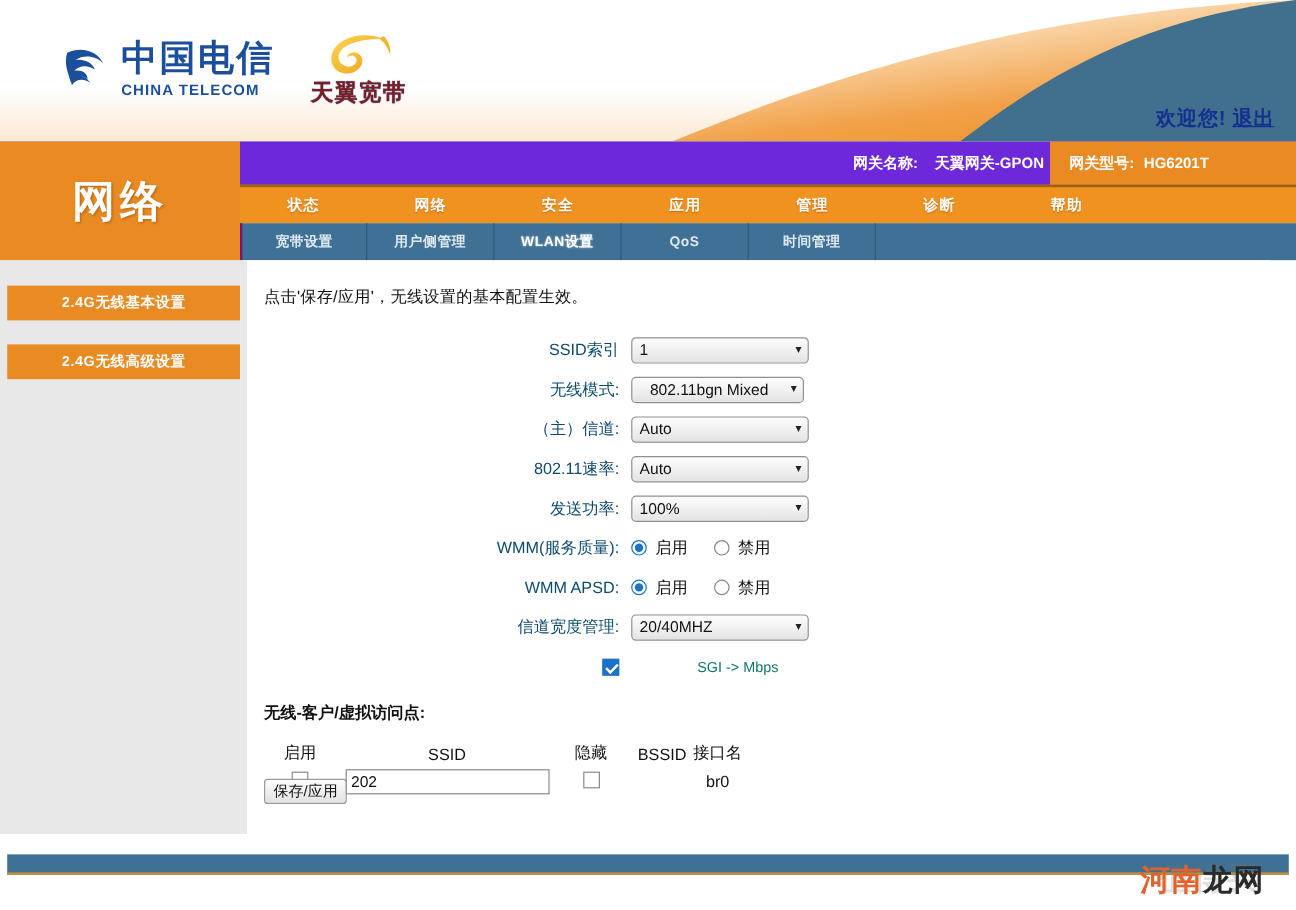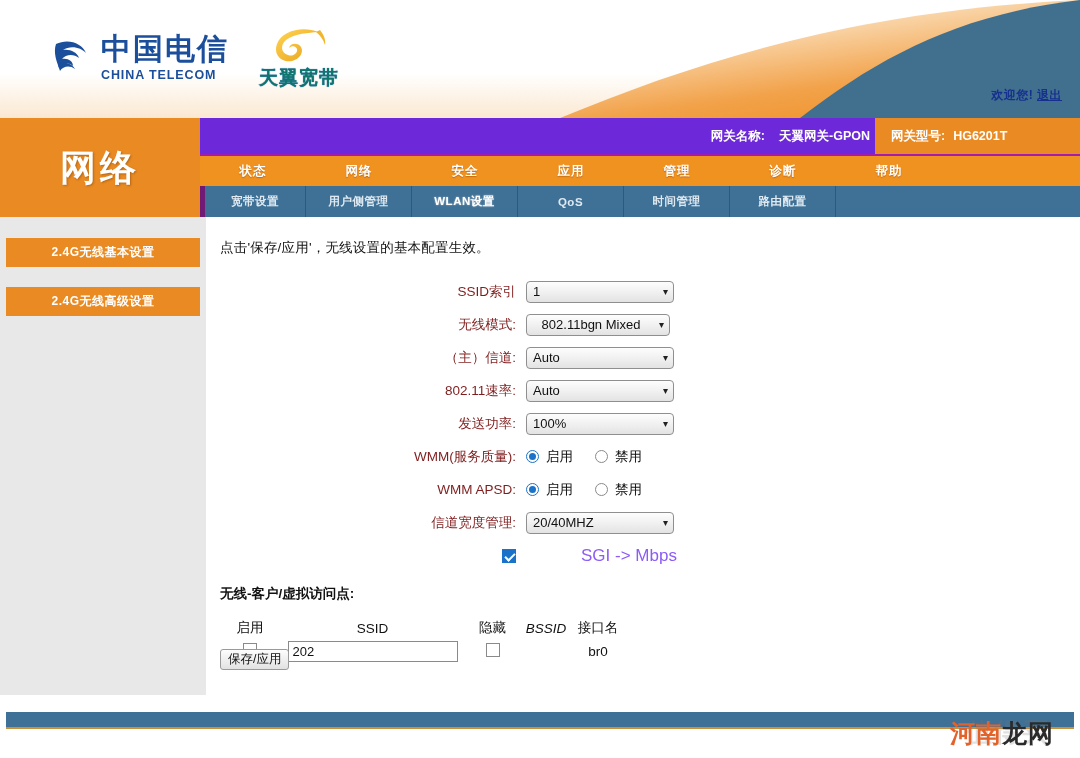--- a/index.html
+++ b/index.html
@@ -14,24 +14,24 @@
   .banner{position:absolute;left:0;top:0;width:1080px;height:118px;overflow:hidden;background:#ffffff;}
   .banner-swoosh{position:absolute;left:0;top:0;width:1080px;height:118px;}
   .logo-wrap{position:absolute;left:48px;top:26px;display:flex;align-items:center;gap:30px;}
   .ct-logo{display:flex;align-items:flex-end;gap:7px;}
   .ct-mark{width:46px;height:46px;position:relative;}
   .ct-zh{font-size:30px;font-weight:bold;color:#1b4f9c;letter-spacing:2px;line-height:1;
          font-family:"DejaVu Sans","Liberation Sans",sans-serif;}
   .ct-en{font-size:12.5px;font-weight:bold;color:#1b4f9c;letter-spacing:0.9px;line-height:1;margin-top:5px;}
   .ct-stack{display:flex;flex-direction:column;}
   .tyk-logo{display:flex;flex-direction:column;align-items:center;margin-bottom:2px;}
-  .tyk-zh{font-size:19px;font-weight:bold;color:#0f766e;letter-spacing:1px;line-height:1;margin-top:2px;
+  .tyk-zh{font-size:19px;font-weight:bold;color:#7f1d1d;letter-spacing:1px;line-height:1;margin-top:2px;
           font-family:"DejaVu Sans","Liberation Sans",sans-serif;
           text-shadow:0 0 1px #1f5fb0;}
-  .welcome{position:absolute;right:18px;top:87px;font-size:12px;color:#16308f;font-weight:bold;
+  .welcome{position:absolute;right:18px;top:87px;font-size:17px;color:#16308f;font-weight:bold;
            letter-spacing:.5px;}
   .welcome a{color:#16308f;text-decoration:underline;}
 
   
   .gwbar{position:absolute;left:0;top:118px;width:1080px;height:36px;background:#41708f;}
   .gw-left{position:absolute;left:200px;top:0;right:0;height:36px;background:#6d28d9;}
   .gw-name{position:absolute;right:210px;top:0;height:36px;display:flex;align-items:center;gap:14px;
            color:#ffffff;font-size:12.5px;font-weight:bold;white-space:nowrap;}
   .gw-name .val{font-weight:bold;}
   .gw-model{position:absolute;left:875px;top:0;width:205px;height:36px;background:#e98a22;
@@ -40,48 +40,48 @@
 
   
   .side-title{position:absolute;left:0;top:118px;width:200px;height:100px;background:#e98a22;
               display:flex;align-items:center;justify-content:center;}
   .side-title span{color:#ffffff;font-size:36px;font-weight:bold;letter-spacing:4px;
                    font-family:"DejaVu Sans","Liberation Sans",sans-serif;
                    text-shadow:1px 1px 2px rgba(120,60,0,.45);}
 
   
   .nav-main{position:absolute;left:200px;top:154px;width:880px;height:32px;background:#f0921f;
-            border-top:2px solid #a21caf;display:flex;box-sizing:border-box;}
+            border-top:2px solid #a16207;display:flex;box-sizing:border-box;}
   .nav-main .item{flex:0 0 106px;display:flex;align-items:center;justify-content:center;
                   color:#ffffff;font-size:12.5px;font-weight:bold;cursor:pointer;letter-spacing:1px;
                   text-shadow:0 1px 1px rgba(150,70,0,.5);}
   .nav-sub{position:absolute;left:200px;top:186px;width:880px;height:31px;background:#3f7095;
            display:flex;box-sizing:border-box;}
   .nav-sub .item{flex:0 0 106px;display:flex;align-items:center;justify-content:center;
                  color:#dfe9f1;font-size:11.5px;font-weight:bold;cursor:pointer;
                  border-right:1px solid #2d5a79;box-sizing:border-box;letter-spacing:.5px;}
-  .nav-sub .item:first-child{border-left:5px solid #701a75;}
+  .nav-sub .item:first-child{border-left:2px solid #701a75;}
   .nav-sub .item.active{color:#ffffff;text-shadow:0 0 2px rgba(255,255,255,.6);}
   .nav-sub .spacer{flex:1 1 auto;border-right:none;}
 
   
   .page-body{position:absolute;left:0;top:217px;width:1080px;height:495px;background:#ffffff;}
   .sidebar{position:absolute;left:0;top:0;width:206px;height:478px;background:#e8e8e8;}
   .side-btn{position:absolute;left:6px;width:194px;height:29px;background:#e98a22;
             display:flex;align-items:center;justify-content:center;cursor:pointer;
             color:#ffffff;font-size:12px;font-weight:bold;letter-spacing:.5px;}
   .side-btn.b1{top:21px;}
   .side-btn.b2{top:70px;}
 
   .content{position:absolute;left:206px;top:0;width:852px;height:478px;background:#ffffff;overflow:hidden;}
   .intro{position:absolute;left:14px;top:22px;font-size:13.5px;color:#111;letter-spacing:.2px;}
 
   .form{position:absolute;left:0;top:58px;width:560px;}
   .row{display:flex;align-items:center;height:33px;}
-  .row .lbl{width:320px;text-align:right;padding-right:10px;font-size:13.5px;color:#7f1d1d;box-sizing:border-box;}
+  .row .lbl{width:320px;text-align:right;padding-right:10px;font-size:13.5px;color:#0c4a6e;box-sizing:border-box;}
   .row .ctl{flex:1;display:flex;align-items:center;}
 
   select.sel{
     appearance:none;-webkit-appearance:none;-moz-appearance:none;
     height:22px;border:1px solid #8f8f8f;border-radius:4px;
     background:linear-gradient(#fdfdfd 0%,#f2f2f2 45%,#e3e3e3 100%);
     font-family:"Liberation Sans","DejaVu Sans",sans-serif;font-size:13px;color:#111;
     padding:0 20px 0 6px;box-sizing:border-box;cursor:pointer;outline:none;
   }
   .selwrap{position:relative;display:inline-block;}
@@ -98,30 +98,30 @@
   .rb.on:after{content:"";position:absolute;left:2px;top:2px;width:7px;height:7px;border-radius:50%;
                background:#1a73c8;}
   .cb{width:14px;height:14px;border:1px solid #8a8a8a;background:#fff;display:inline-block;
       box-sizing:border-box;cursor:pointer;position:relative;flex:0 0 auto;}
   .cb.on{background:#1a73c8;border-color:#1a73c8;}
   .cb.on:after{content:"";position:absolute;left:4px;top:1px;width:4px;height:8px;
                border:solid #fff;border-width:0 2px 2px 0;transform:rotate(45deg);}
 
   .sgi-row{display:flex;align-items:center;height:33px;}
   .sgi-row .cbcell{width:320px;display:flex;justify-content:flex-end;padding-right:10px;box-sizing:border-box;}
-  .sgi-row .sgitext{font-size:17px;color:#8b5cf6;margin-left:55px;}
+  .sgi-row .sgitext{font-size:12px;color:#0f766e;margin-left:55px;}
 
   .vap-title{position:absolute;left:14px;top:368px;font-size:13.5px;font-weight:bold;color:#111;}
   .vap-table{position:absolute;left:14px;top:400px;font-size:13.5px;color:#111;}
   .vap-head{display:flex;align-items:center;height:22px;}
   .vap-row{display:flex;align-items:center;height:25px;}
   .c-en{width:60px;text-align:center;}
   .c-ssid{width:185px;text-align:center;}
   .c-hide{width:55px;text-align:center;}
-  .c-bssid{width:52px;text-align:center;font-style:italic;}
+  .c-bssid{width:52px;text-align:right;}
   .c-if{width:52px;text-align:center;}
   .ssid-input{width:170px;height:21px;border:1px solid #8a8a8a;box-sizing:border-box;
               font-family:"Liberation Sans","DejaVu Sans",sans-serif;font-size:13px;color:#111;
               padding:0 4px;background:#fff;outline:none;}
   .save-btn{position:absolute;left:14px;top:432px;height:21px;padding:0 7px;
             border:1px solid #9a9a9a;border-radius:3px;
             background:linear-gradient(#fdfdfd,#eeeeee 55%,#e2e2e2);
             font-family:"Liberation Sans","DejaVu Sans",sans-serif;font-size:12.5px;color:#111;
             cursor:pointer;line-height:19px;}
 
@@ -223,21 +223,20 @@
     <div class="item">诊断</div>
     <div class="item">帮助</div>
   </div>
 
   <div class="nav-sub">
     <div class="item">宽带设置</div>
     <div class="item">用户侧管理</div>
     <div class="item active">WLAN设置</div>
     <div class="item">QoS</div>
     <div class="item">时间管理</div>
-    <div class="item">路由配置</div>
     <div class="item spacer"></div>
   </div>
 
   <div class="page-body">
 
     <div class="sidebar">
       <div class="side-btn b1">2.4G无线基本设置</div>
       <div class="side-btn b2">2.4G无线高级设置</div>
     </div>
 

